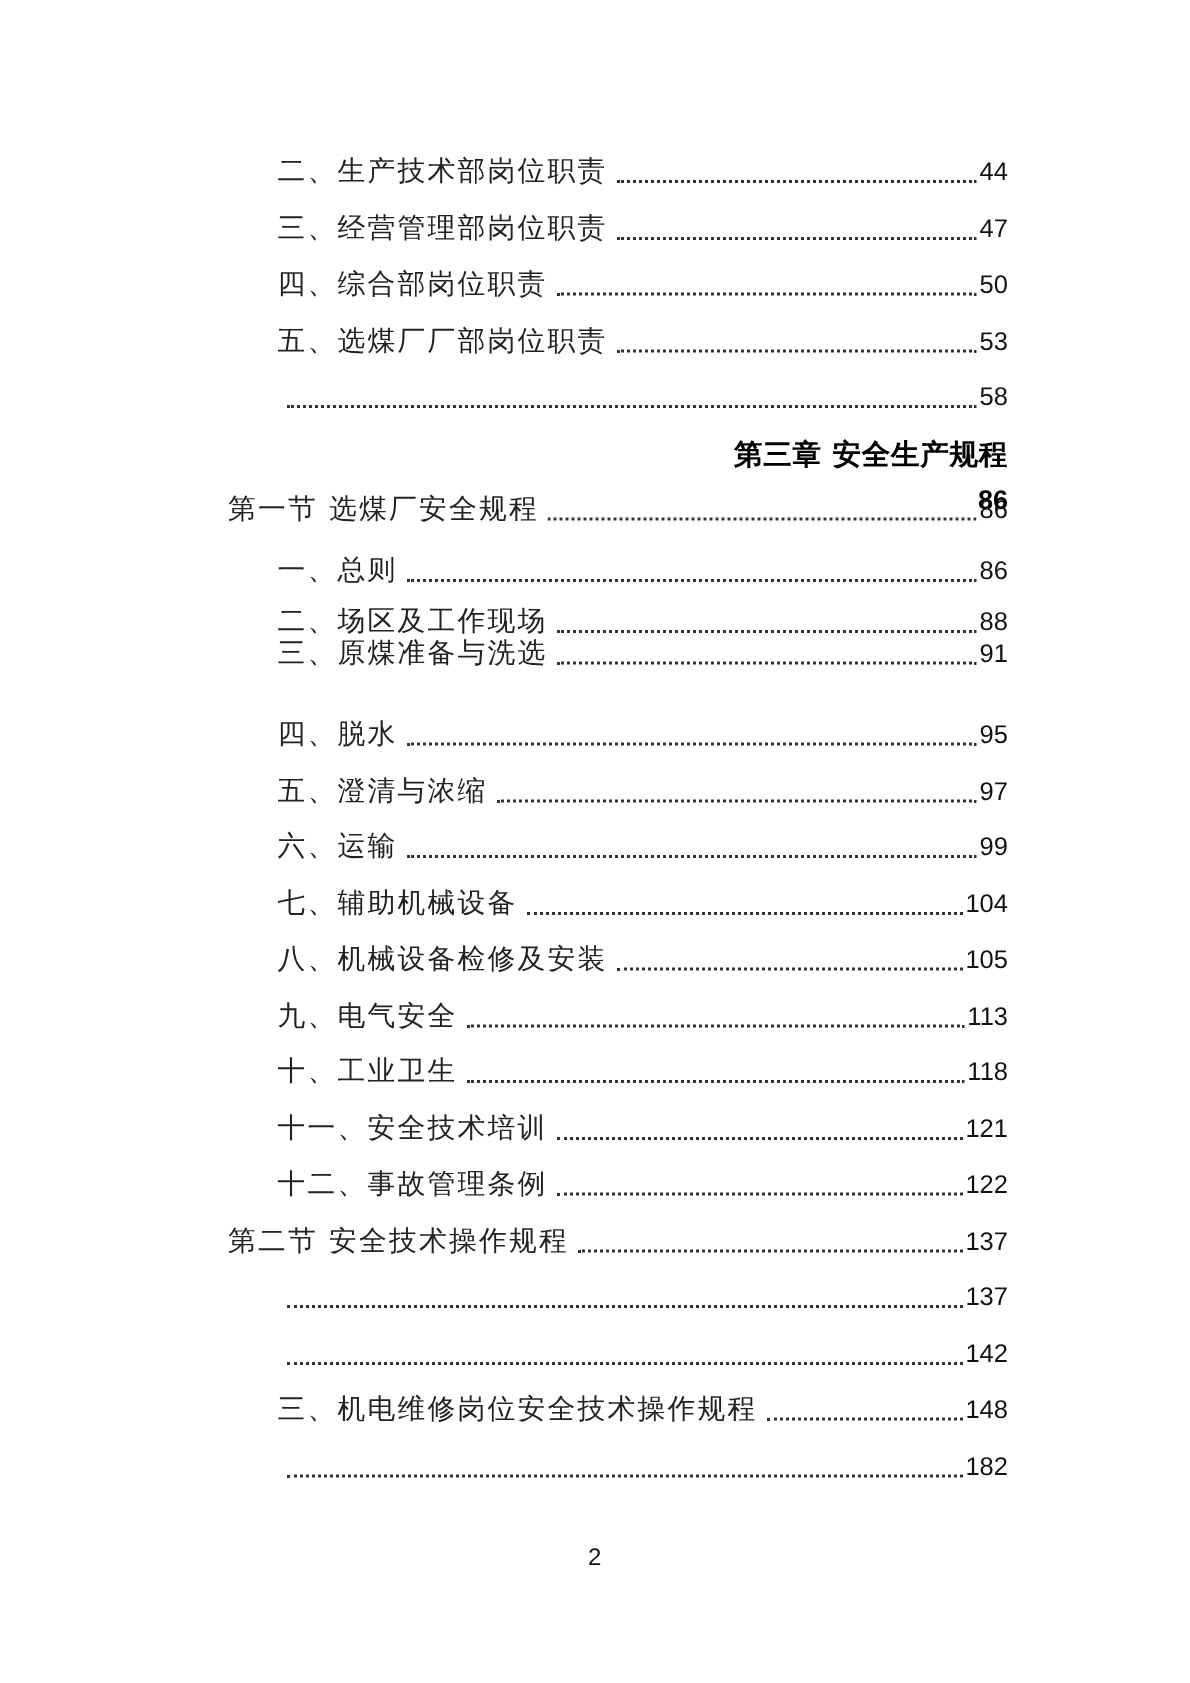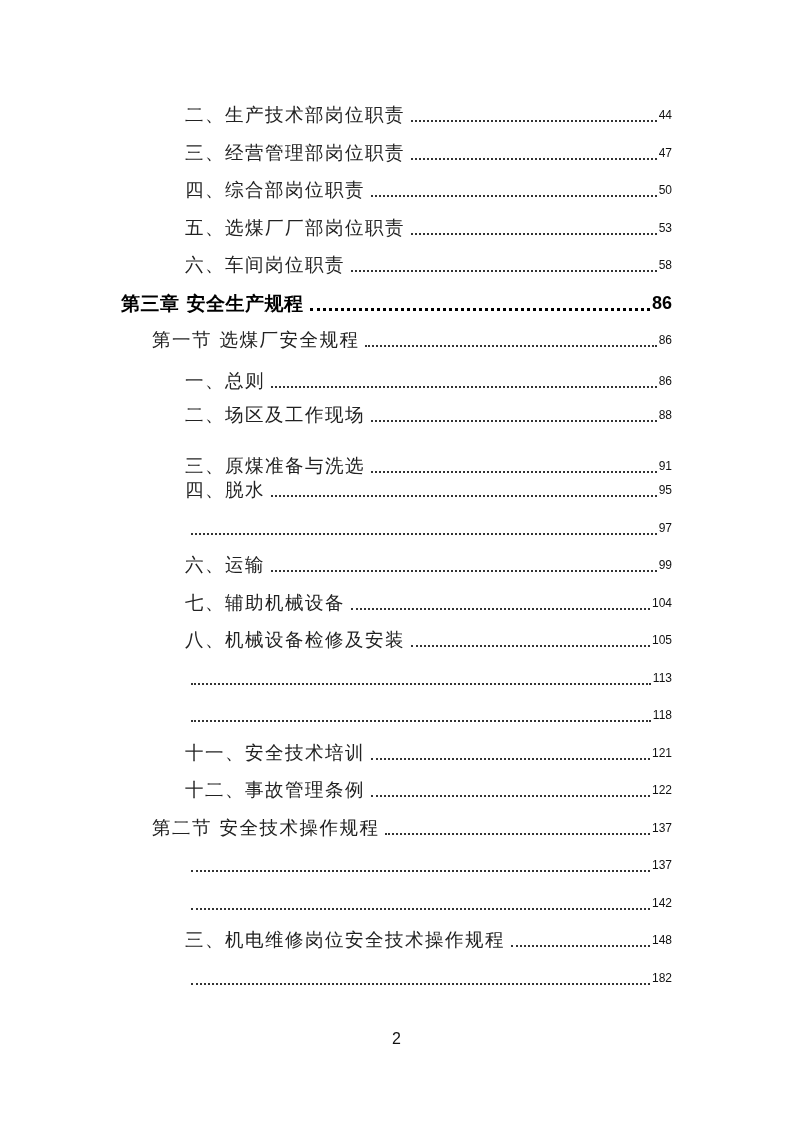--- a/index.html
+++ b/index.html
@@ -31,21 +31,21 @@
       position: absolute;
       right: 121px;
       height: 30px;
       display: flex;
       align-items: flex-end;
       font-size: 18.5px;
       line-height: 30px;
       white-space: nowrap;
       letter-spacing: 1.5px;
     }
-    .toc-row.level-0 { left: 121px; font-weight: bold; font-size: 19px; letter-spacing: 0.5px; }
+    .toc-row.level-0 { left: 121px; font-weight: bold; font-size: 19px; letter-spacing: 0.5px; flex-direction: column; }
     .toc-row.level-1 { left: 152px; text-align: center; }
     .toc-row.level-2 { left: 185px; }
     .toc-title {
       flex: 0 0 auto;
       color: #222222;
     }
     .toc-row.level-0 .toc-title { color: #000000; }
     .toc-leader {
       flex: 1 1 auto;
       overflow: hidden;
@@ -60,21 +60,21 @@
       bottom: 8px;
       border-bottom: 2px dotted #333333;
     }
     .toc-row.level-0 .toc-leader::before {
       border-bottom: 3px dotted #000000;
       bottom: 7px;
     }
     .toc-page {
       flex: 0 0 auto;
       font-family: "Liberation Sans", sans-serif;
-      font-size: 12px;
+      font-size: 17px;
       letter-spacing: 0;
       color: #111111;
     }
     .toc-row.level-0 .toc-page { font-weight: bold; font-size: 18px; color: #000000; }
     .page-number {
       position: absolute;
       left: 0;
       width: 793px;
       top: 1030px;
       text-align: center;
@@ -103,21 +103,20 @@
       <span class="toc-title">四、综合部岗位职责</span>
       <span class="toc-leader"></span>
       <span class="toc-page">50</span>
     </div>
     <div class="toc-row level-2" style="top:112.5px">
       <span class="toc-title">五、选煤厂厂部岗位职责</span>
       <span class="toc-leader"></span>
       <span class="toc-page">53</span>
     </div>
     <div class="toc-row level-2" style="top:150px">
-      <span class="toc-title">六、车间岗位职责</span>
       <span class="toc-leader"></span>
       <span class="toc-page">58</span>
     </div>
     <div class="toc-row level-0" style="top:187.5px">
       <span class="toc-title">第三章  安全生产规程</span>
       <span class="toc-leader"></span>
       <span class="toc-page">86</span>
     </div>
     <div class="toc-row level-1" style="top:225px">
       <span class="toc-title">第一节 选煤厂安全规程</span>
@@ -127,54 +126,57 @@
     <div class="toc-row level-2" style="top:266px">
       <span class="toc-title">一、总则</span>
       <span class="toc-leader"></span>
       <span class="toc-page">86</span>
     </div>
     <div class="toc-row level-2" style="top:300px">
       <span class="toc-title">二、场区及工作现场</span>
       <span class="toc-leader"></span>
       <span class="toc-page">88</span>
     </div>
-    <div class="toc-row level-2" style="top:351px">
+    <div class="toc-row level-2" style="top:321px">
       <span class="toc-title">三、原煤准备与洗选</span>
       <span class="toc-leader"></span>
       <span class="toc-page">91</span>
     </div>
     <div class="toc-row level-2" style="top:375px">
       <span class="toc-title">四、脱水</span>
       <span class="toc-leader"></span>
       <span class="toc-page">95</span>
     </div>
     <div class="toc-row level-2" style="top:412.5px">
+      <span class="toc-title">五、澄清与浓缩</span>
       <span class="toc-leader"></span>
       <span class="toc-page">97</span>
     </div>
     <div class="toc-row level-2" style="top:450px">
       <span class="toc-title">六、运输</span>
       <span class="toc-leader"></span>
       <span class="toc-page">99</span>
     </div>
     <div class="toc-row level-2" style="top:487.5px">
       <span class="toc-title">七、辅助机械设备</span>
       <span class="toc-leader"></span>
       <span class="toc-page">104</span>
     </div>
     <div class="toc-row level-2" style="top:525px">
       <span class="toc-title">八、机械设备检修及安装</span>
       <span class="toc-leader"></span>
       <span class="toc-page">105</span>
     </div>
     <div class="toc-row level-2" style="top:562.5px">
+      <span class="toc-title">九、电气安全</span>
       <span class="toc-leader"></span>
       <span class="toc-page">113</span>
     </div>
     <div class="toc-row level-2" style="top:600px">
+      <span class="toc-title">十、工业卫生</span>
       <span class="toc-leader"></span>
       <span class="toc-page">118</span>
     </div>
     <div class="toc-row level-2" style="top:637.5px">
       <span class="toc-title">十一、安全技术培训</span>
       <span class="toc-leader"></span>
       <span class="toc-page">121</span>
     </div>
     <div class="toc-row level-2" style="top:675px">
       <span class="toc-title">十二、事故管理条例</span>

